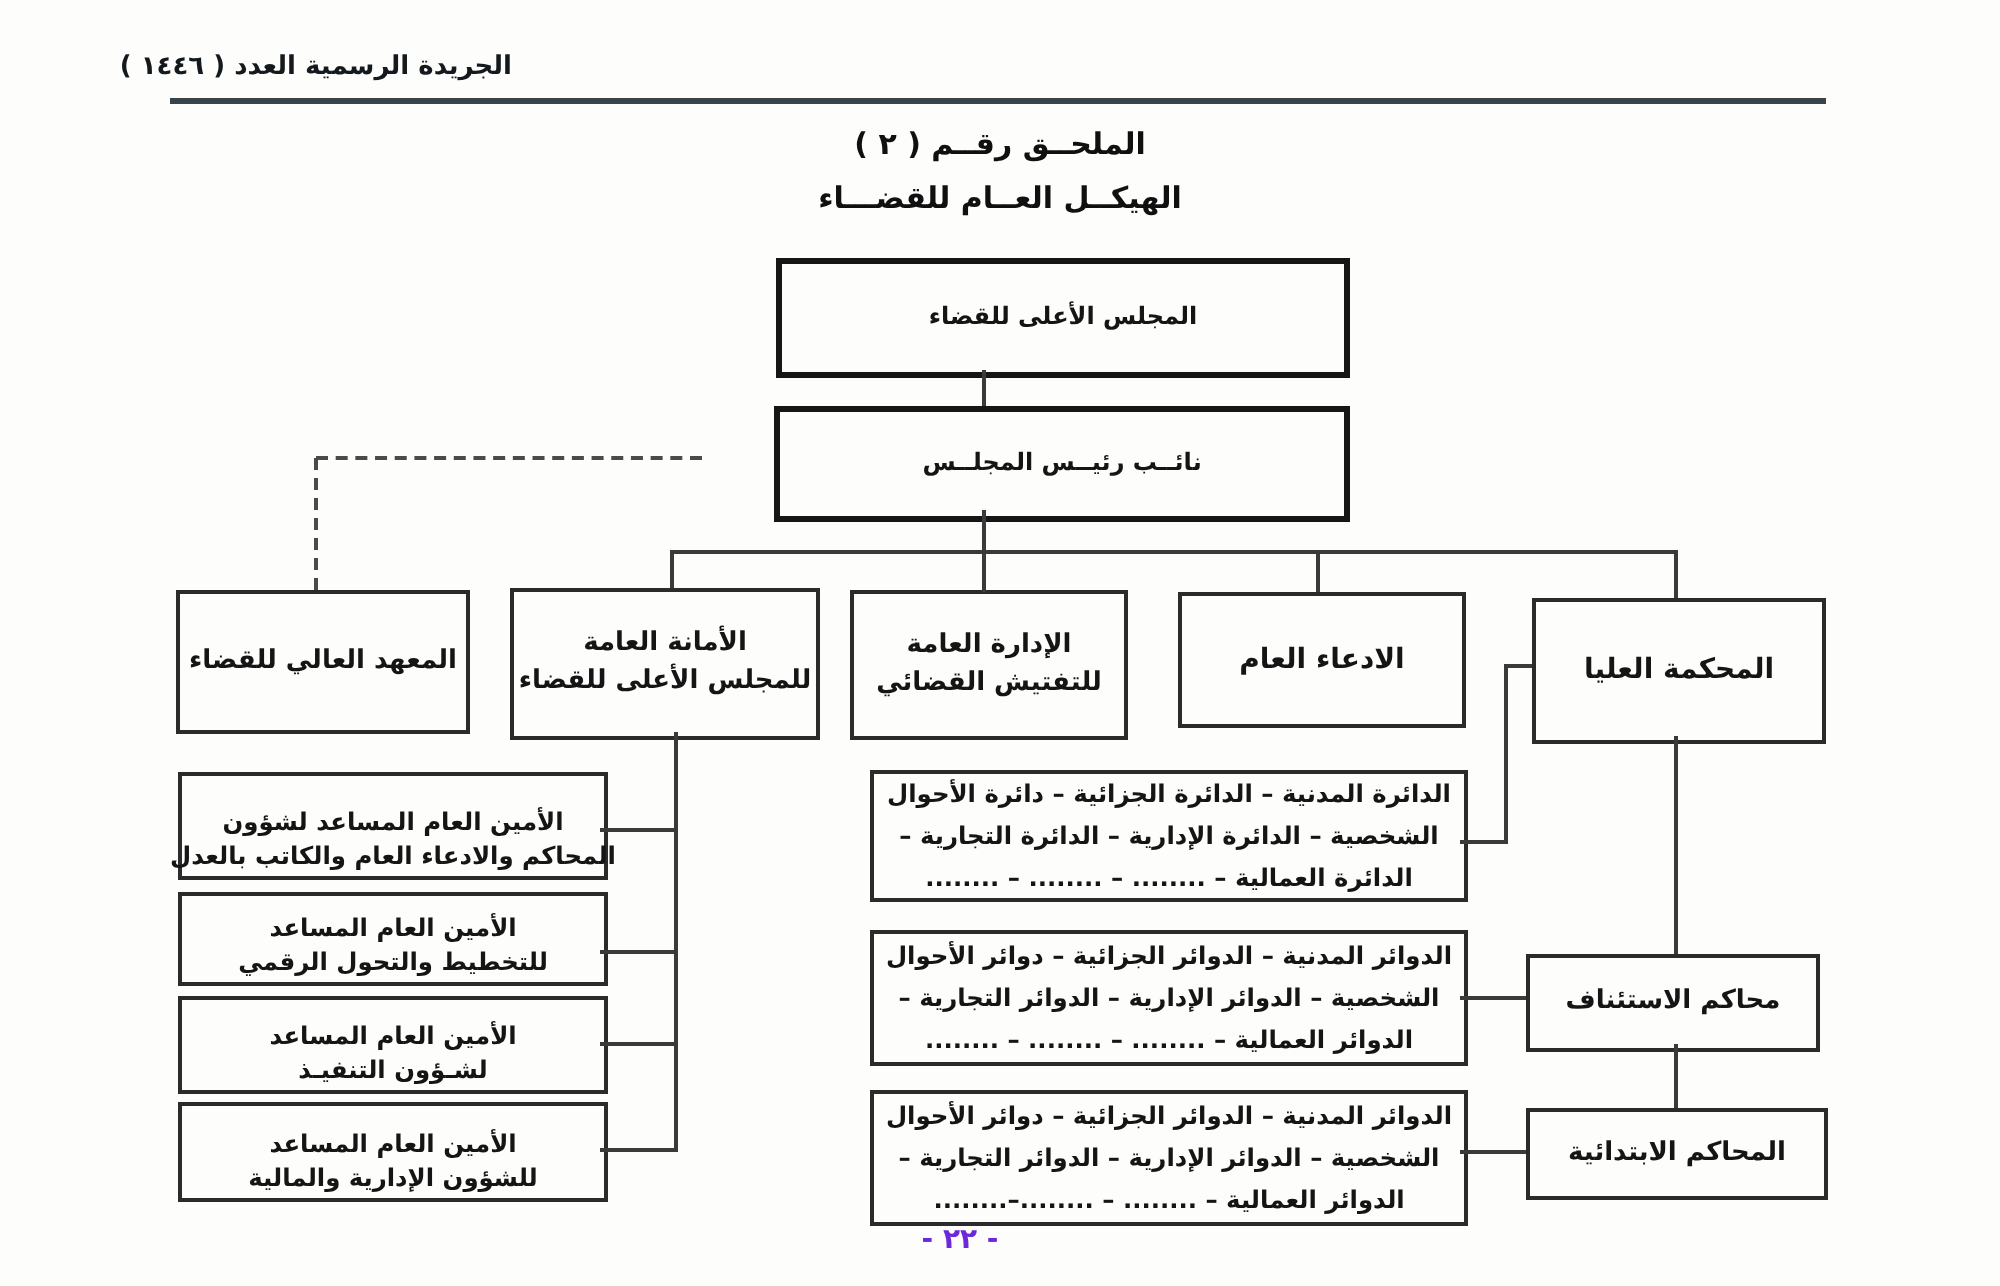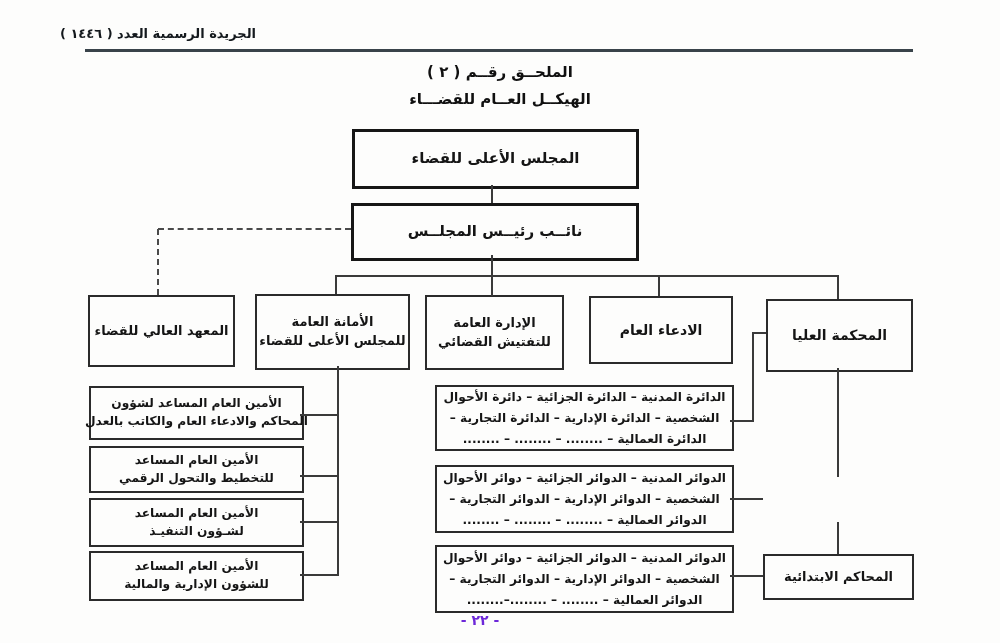--- a/index.html
+++ b/index.html
@@ -13,22 +13,22 @@
   .ln{white-space:nowrap;}
   .conn{position:absolute;background:#3a3a3a;}
   .conn.dashedH{background:none;border-top:2px dashed #4a4a4a;height:0;}
   .conn.dashedV{background:none;border-left:2px dashed #4a4a4a;width:0;}
   .title{position:absolute;text-align:center;direction:rtl;font-size:15px;color:#101010;}
   #header-text{position:absolute;left:86px;top:26px;width:170px;font-size:13px;
                direction:rtl;text-align:right;white-space:nowrap;color:#14191d;}
   #header-rule{position:absolute;left:85px;top:49px;width:828px;height:3px;background:#39434a;}
   #page-num{position:absolute;left:420px;top:612px;width:120px;text-align:center;
             font-size:14px;direction:rtl;color:#6d28d9;}
-  .fs16{font-size:15px;} .fs14{font-size:14px;} .fs13{font-size:13px;}
-  .fs12{font-size:12.2px;} 
+  .fs16{font-size:12px;margin-left:36px;} .fs14{font-size:14px;} .fs13{font-size:13px;}
+  .fs12{font-size:12.2px;justify-content:flex-end;} 
   .circ{font-size:12.2px;line-height:21px;justify-content:center;}
 </style>
 </head>
 <body>
 
 <div id="page">
 
   <div id="header-text">الجريدة الرسمية العدد ( ١٤٤٦ )</div>
   <div id="header-rule"></div>
 
@@ -91,20 +91,23 @@
     <div class="ln">الدوائر المدنية – الدوائر الجزائية – دوائر الأحوال</div>
     <div class="ln">الشخصية – الدوائر الإدارية – الدوائر التجارية –</div>
     <div class="ln">الدوائر العمالية – ........ – ........ – ........</div>
   </div>
   <div class="box circ" style="left:435px;top:545px;width:295px;height:64px;">
     <div class="ln">الدوائر المدنية – الدوائر الجزائية – دوائر الأحوال</div>
     <div class="ln">الشخصية – الدوائر الإدارية – الدوائر التجارية –</div>
     <div class="ln">الدوائر العمالية – ........ – ........–........</div>
   </div>
 
+  <div class="box fs13" style="left:763px;top:477px;width:143px;height:45px;">
+    <div class="ln">محاكم الاستئناف</div>
+  </div>
   <div class="box fs13" style="left:763px;top:554px;width:147px;height:42px;">
     <div class="ln">المحاكم الابتدائية</div>
   </div>
 
   <div class="conn" style="left:491px;top:185px;width:2px;height:18px;"></div>
   <div class="conn dashedH" style="left:158px;top:228px;width:193px;"></div>
   <div class="conn dashedV" style="left:157px;top:229px;height:66px;"></div>
   <div class="conn" style="left:491px;top:255px;width:2px;height:41px;"></div>
   <div class="conn" style="left:335px;top:275px;width:504px;height:2px;"></div>
   <div class="conn" style="left:335px;top:275px;width:2px;height:19px;"></div>

